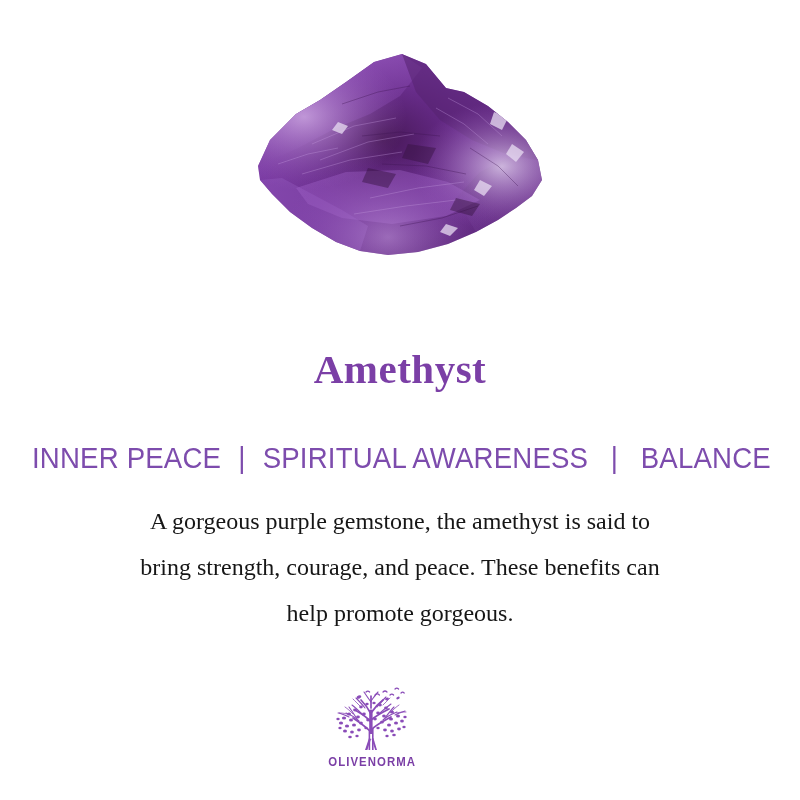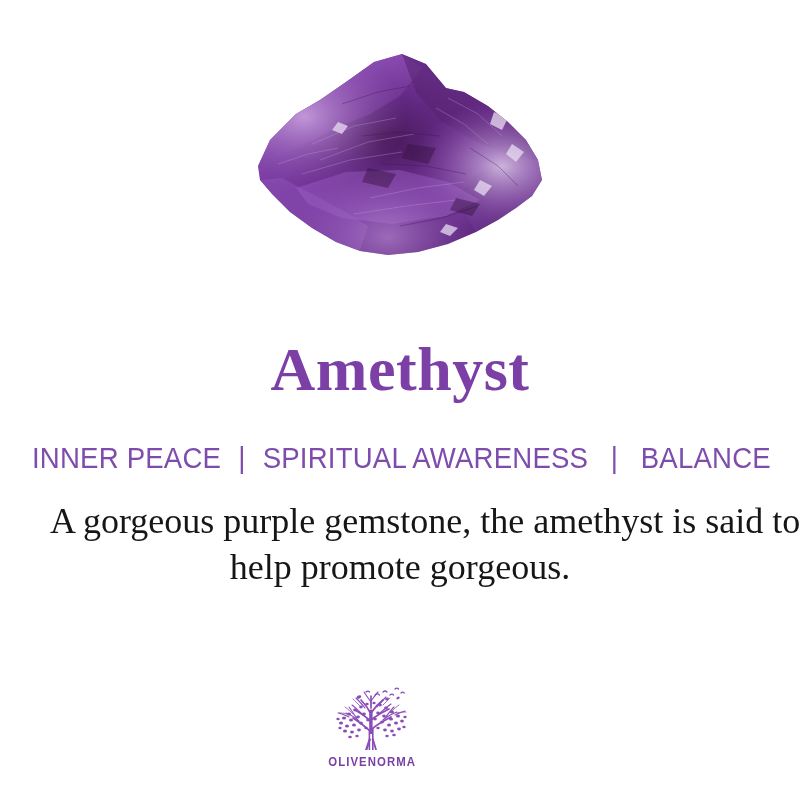--- a/index.html
+++ b/index.html
@@ -42,21 +42,21 @@
   }
 
   
   .title {
     position: absolute;
     top: 336px;
     left: 0;
     width: 800px;
     text-align: center;
     font-family: "Liberation Serif", "DejaVu Serif", serif;
-    font-size: 62px;
+    font-size: 41px;
     line-height: 66px;
     font-weight: 700;
     letter-spacing: 0.5px;
     color: #7b3fa6;
   }
 
   
   .subtitle {
     position: absolute;
     top: 440px;
@@ -84,21 +84,21 @@
   }
 
   
   .body-copy {
     position: absolute;
     top: 498px;
     left: 50px;
     width: 700px;
     text-align: center;
     font-family: "Liberation Serif", "DejaVu Serif", serif;
-    font-size: 36px;
+    font-size: 24px;
     line-height: 46px;
     color: #161616;
   }
   .body-copy .line { display: block; white-space: nowrap; }
 
   
   .logo {
     position: absolute;
     top: 684px;
     left: 0;
@@ -240,20 +240,21 @@
   <div class="subtitle">
     <span class="kw">INNER PEACE</span>
     <span class="sep">|</span>
     <span class="kw">SPIRITUAL AWARENESS</span>
     <span class="sep wide">|</span>
     <span class="kw">BALANCE</span>
   </div>
 
   <div class="body-copy">
     <span class="line">A gorgeous purple gemstone, the amethyst is said to</span>
+    <span class="line">bring strength, courage, and peace. These benefits can</span>
     <span class="line">help promote gorgeous.</span>
   </div>
 
   <div class="logo">
     <svg class="logo-mark" viewBox="0 0 86 68">
       <g fill="#8a4cb8">
 
         <path d="M41.2,66 L41.2,46 L39.6,46 L39.6,66 Z"></path>
         <path d="M44.6,66 L44.6,44 L43.0,44 L43.0,66 Z"></path>
         <path d="M36,66 L40,54 L42,55 L38.4,66 Z"></path>

